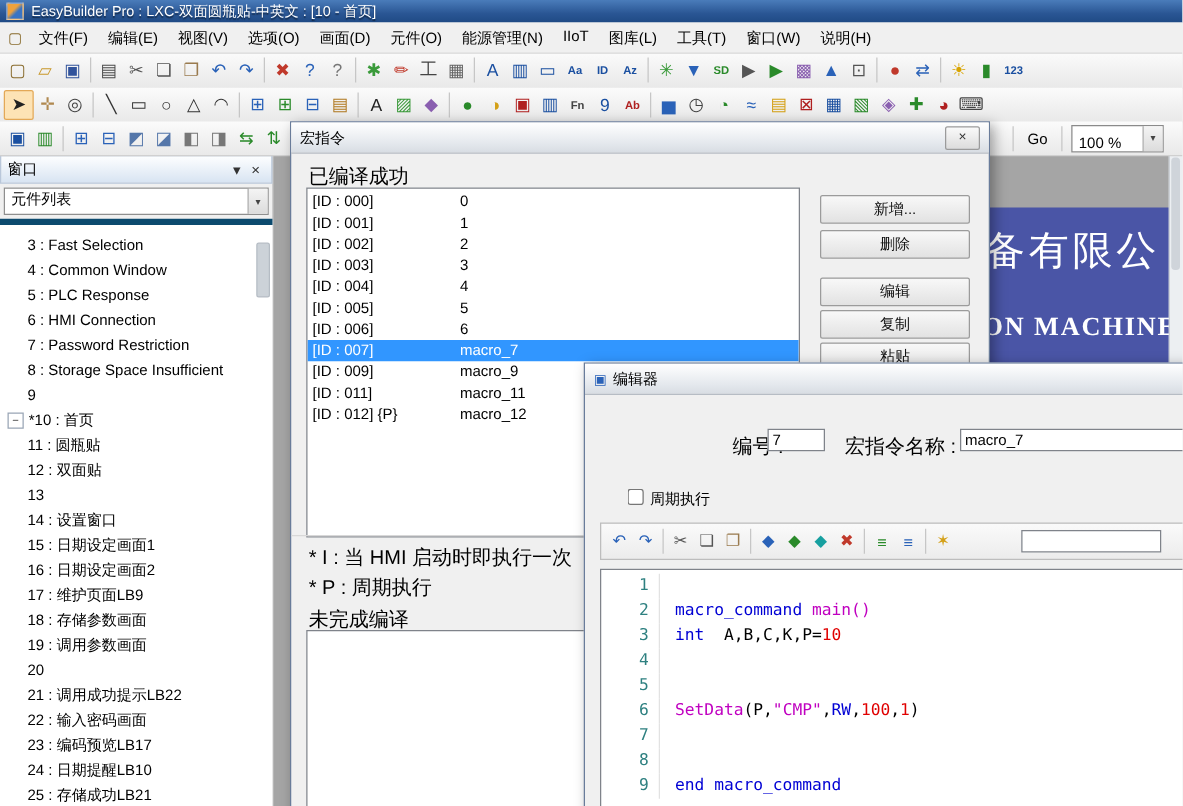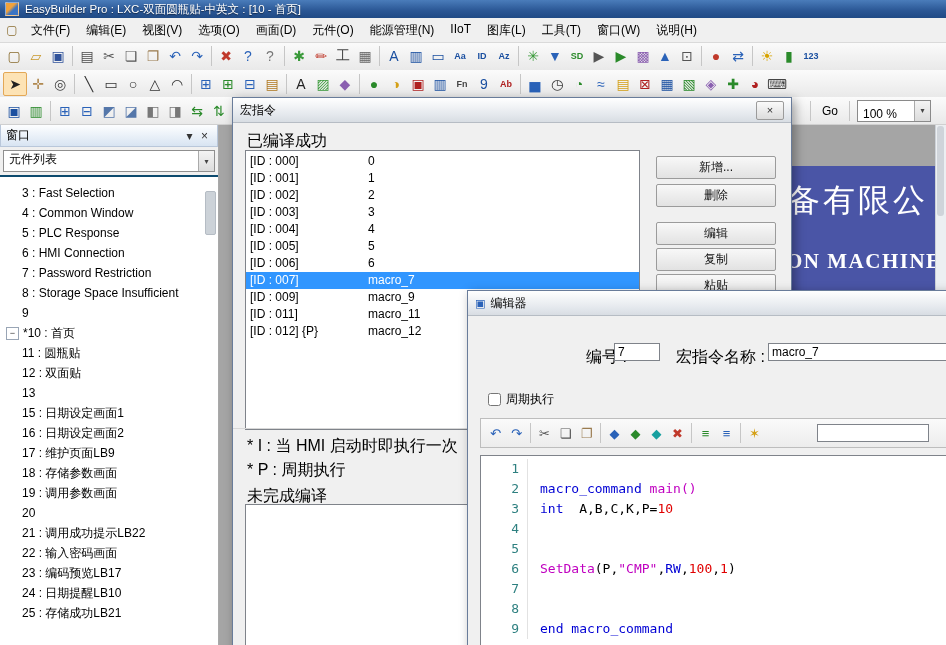--- a/index.html
+++ b/index.html
@@ -58,21 +58,21 @@
   
   .left-panel{position:absolute;left:0;top:124px;width:218px;bottom:0;background:#f0f0f0;
     border-right:1px solid #a9a9a9;display:flex;flex-direction:column;z-index:3;}
   .panel-header{height:21px;flex:0 0 21px;background:linear-gradient(#fdfeff,#d8e4f2);
     border:1px solid #b9c7da;display:flex;align-items:center;padding:0 5px;}
   .panel-header .spacer{flex:1;}
   .ph-btn{width:15px;text-align:center;color:#333;}
   .combo{height:20px;flex:0 0 20px;margin:3px 3px;background:#fff;border:1px solid #8f8f8f;
     display:flex;align-items:flex-start;padding-left:5px;}
   .combo>span:first-child{flex:1;}
-  .tree{flex:1;background:#fff;border-top:2px solid #0c4a6e;position:relative;overflow:hidden;padding-top:6px;}
+  .tree{flex:1;background:#fff;border-top:5px solid #0c4a6e;position:relative;overflow:hidden;padding-top:6px;}
   .tree-item{height:20px;line-height:20px;padding-left:22px;white-space:nowrap;display:flex;align-items:center;}
   .nodebox{width:11px;height:11px;border:1px solid #99a5b5;display:inline-flex;align-items:center;
     justify-content:center;font-size:9px;line-height:1;margin-right:4px;margin-left:-16px;background:#fff;color:#333;flex:0 0 auto;}
   .tree-thumb{position:absolute;right:2px;top:14px;width:9px;height:42px;background:#ccd2d8;
     border:1px solid #b5bcc4;border-radius:2px;}
 
   
   .dialog{position:absolute;background:#f0f0f0;border:1px solid #697c9a;
     box-shadow:3px 3px 10px rgba(0,0,0,.35);}
   .macro-dialog{left:232px;top:97px;width:558px;height:562px;z-index:10;}
@@ -101,21 +101,21 @@
   .uncompiled{position:absolute;left:14px;top:388px;}
   .list2{top:406px;height:150px;}
 
   
   .f-label1{position:absolute;left:118px;top:56px;}
   .f-input1{position:absolute;left:146px;top:52px;width:46px;height:18px;border:1px solid #7f838a;
     font-size:12px;padding:0 3px;font-family:inherit;box-sizing:border-box;}
   .f-label2{position:absolute;left:208px;top:56px;}
   .f-input2{position:absolute;left:300px;top:52px;width:216px;height:18px;border:1px solid #7f838a;
     font-size:12px;padding:0 3px;font-family:inherit;box-sizing:border-box;}
-  .periodic{position:absolute;left:20px;top:100px;display:flex;align-items:center;gap:5px;}
+  .periodic{position:absolute;left:34px;top:100px;display:flex;align-items:flex-start;gap:5px;}
   .periodic input{width:13px;height:13px;margin:0;}
   .ed-toolbar{position:absolute;left:12px;top:127px;width:500px;height:30px;
     background:linear-gradient(#fafafa,#ececec);border:1px solid #bdbdbd;
     display:flex;align-items:center;padding:0 4px;box-sizing:border-box;}
   .ed-toolbar .icon{width:21px;height:21px;font-size:13px;}
   .find-input{margin-left:auto;margin-right:46px;width:112px;height:18px;border:1px solid #7f838a;
     font-family:inherit;box-sizing:border-box;}
   .code{position:absolute;left:12px;top:164px;width:500px;height:234px;background:#fff;
     border:1px solid #7f838a;overflow:hidden;padding-top:3px;box-sizing:border-box;}
   .code-line{height:20px;display:flex;font-family:"DejaVu Sans Mono","Liberation Mono",monospace;
@@ -314,20 +314,23 @@
         <span class="ti-label">*10 : 首页</span>
       </div>
       <div class="tree-item">
         <span class="ti-label">11 : 圆瓶贴</span>
       </div>
       <div class="tree-item">
         <span class="ti-label">12 : 双面贴</span>
       </div>
       <div class="tree-item">
         <span class="ti-label">13</span>
+      </div>
+      <div class="tree-item">
+        <span class="ti-label">14 : 设置窗口</span>
       </div>
       <div class="tree-item">
         <span class="ti-label">15 : 日期设定画面1</span>
       </div>
       <div class="tree-item">
         <span class="ti-label">16 : 日期设定画面2</span>
       </div>
       <div class="tree-item">
         <span class="ti-label">17 : 维护页面LB9</span>
       </div>

